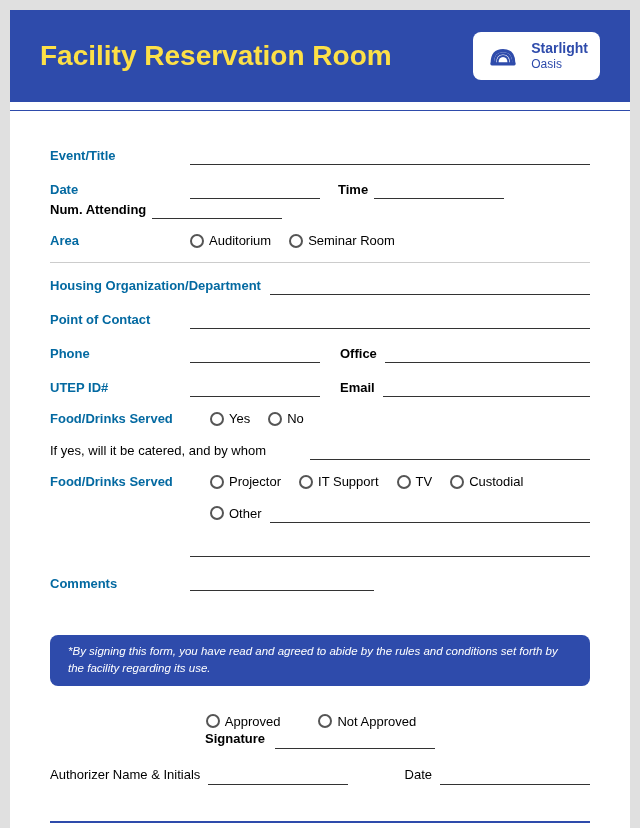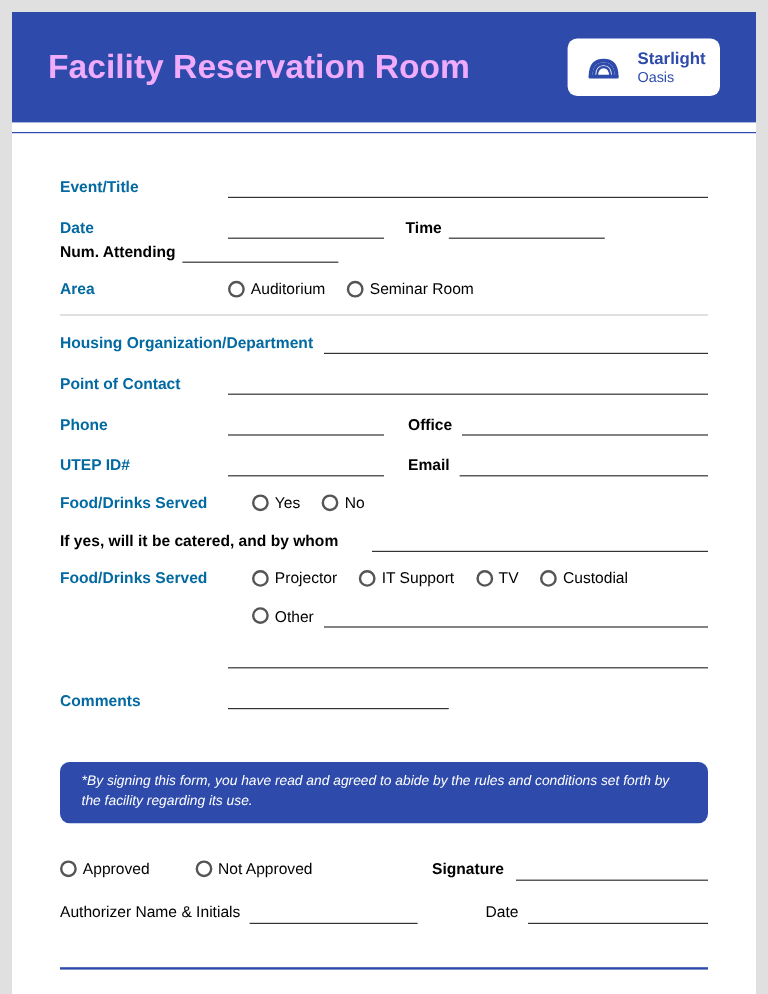--- a/index.html
+++ b/index.html
@@ -19,21 +19,21 @@
       position: relative;
     }
     .header {
       background: #2e4bab;
       padding: 22px 30px;
       display: flex;
       align-items: center;
       justify-content: space-between;
     }
     .header-title {
-      color: #f0abfc;
+      color: #fde047;
       font-size: 28px;
       font-weight: 900;
       font-family: Arial, sans-serif;
     }
     .logo-area {
       display: flex;
       align-items: center;
       gap: 10px;
       background: #fff;
       border-radius: 8px;
@@ -129,20 +129,21 @@
       font-style: italic;
     }
     .approval-section {
       padding: 10px 40px 20px 40px;
     }
     .approval-row {
       display: flex;
       align-items: center;
       justify-content: space-between;
       margin-bottom: 16px;
+      flex-direction: column;
     }
     .approval-left {
       display: flex;
       align-items: center;
       gap: 20px;
     }
     .approval-right {
       display: flex;
       align-items: center;
       gap: 10px;
@@ -265,21 +266,21 @@
         <span class="radio-circle"></span>
         <span>Yes</span>
       </div>
       <div class="radio-option">
         <span class="radio-circle"></span>
         <span>No</span>
       </div>
     </div>
 
     <div class="form-row">
-      <span style="font-weight:700;font-size:13px;min-width:260px;flex-shrink:0;">If yes, will it be catered, and by whom</span>
+      <span style="font-weight:400;font-size:13px;min-width:260px;flex-shrink:0;">If yes, will it be catered, and by whom</span>
       <input class="underline-field" type="text" style="">
     </div>
 
     <div class="form-row">
       <span class="form-label" style="min-width:160px;">Food/Drinks Served</span>
       <div class="radio-option">
         <span class="radio-circle"></span>
         <span>Projector</span>
       </div>
       <div class="radio-option">

